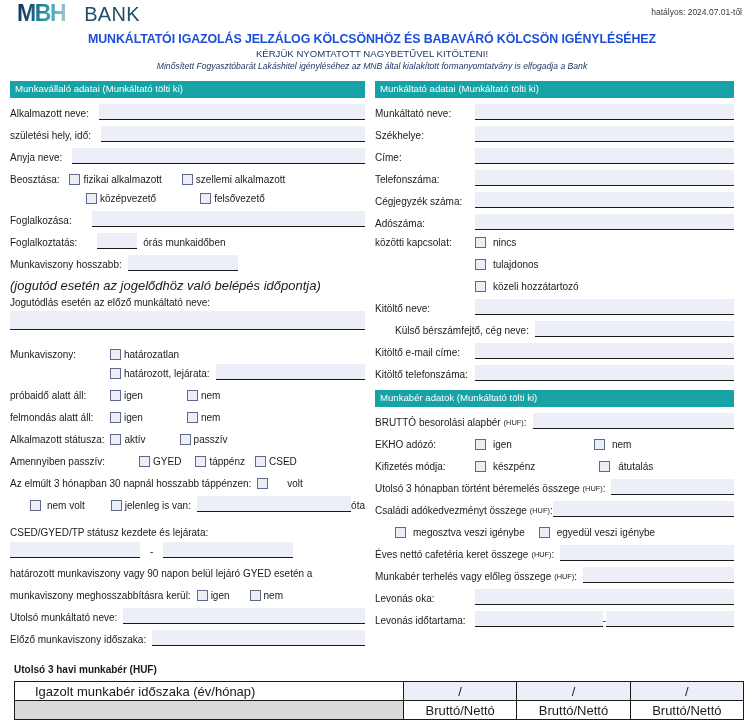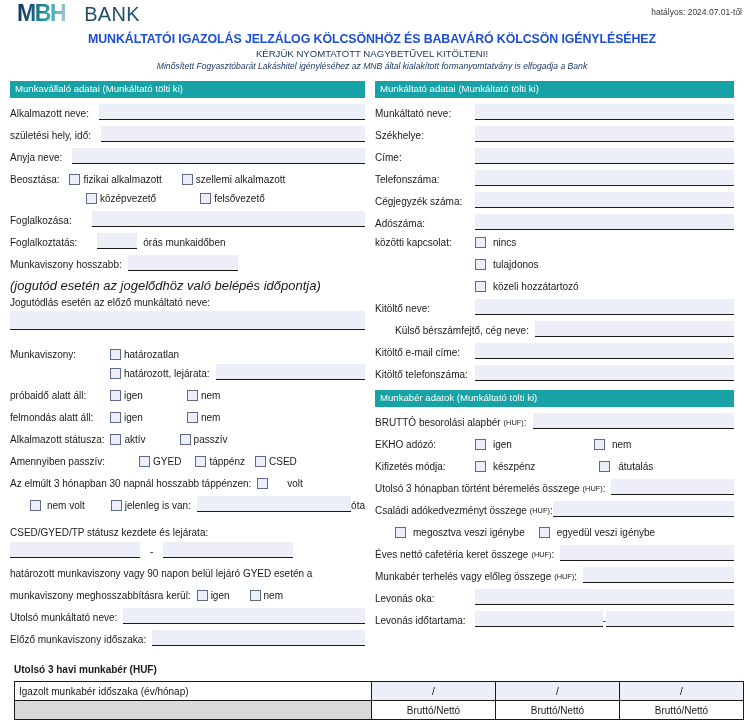--- a/index.html
+++ b/index.html
@@ -164,22 +164,22 @@
     margin-bottom: 6px;
   }
   table.wage {
     border-collapse: collapse;
     width: 730px;
     table-layout: fixed;
   }
   table.wage td {
     border: 1.1px solid #1a1a1a;
     height: 16px;
-    font-size: 10px;
-    padding: 1px 4px;
+    font-size: 13px;
+    padding: 1px 20px;
   }
   td.lead { width: 348px; text-align: left; }
   td.per { background: #eceef8; text-align: center; }
   td.greycell { background: #d9d9d9; }
   td.bn { text-align: center; font-size: 9px; }
 </style>
 </head>
 <body>
 
 <div class="header">

